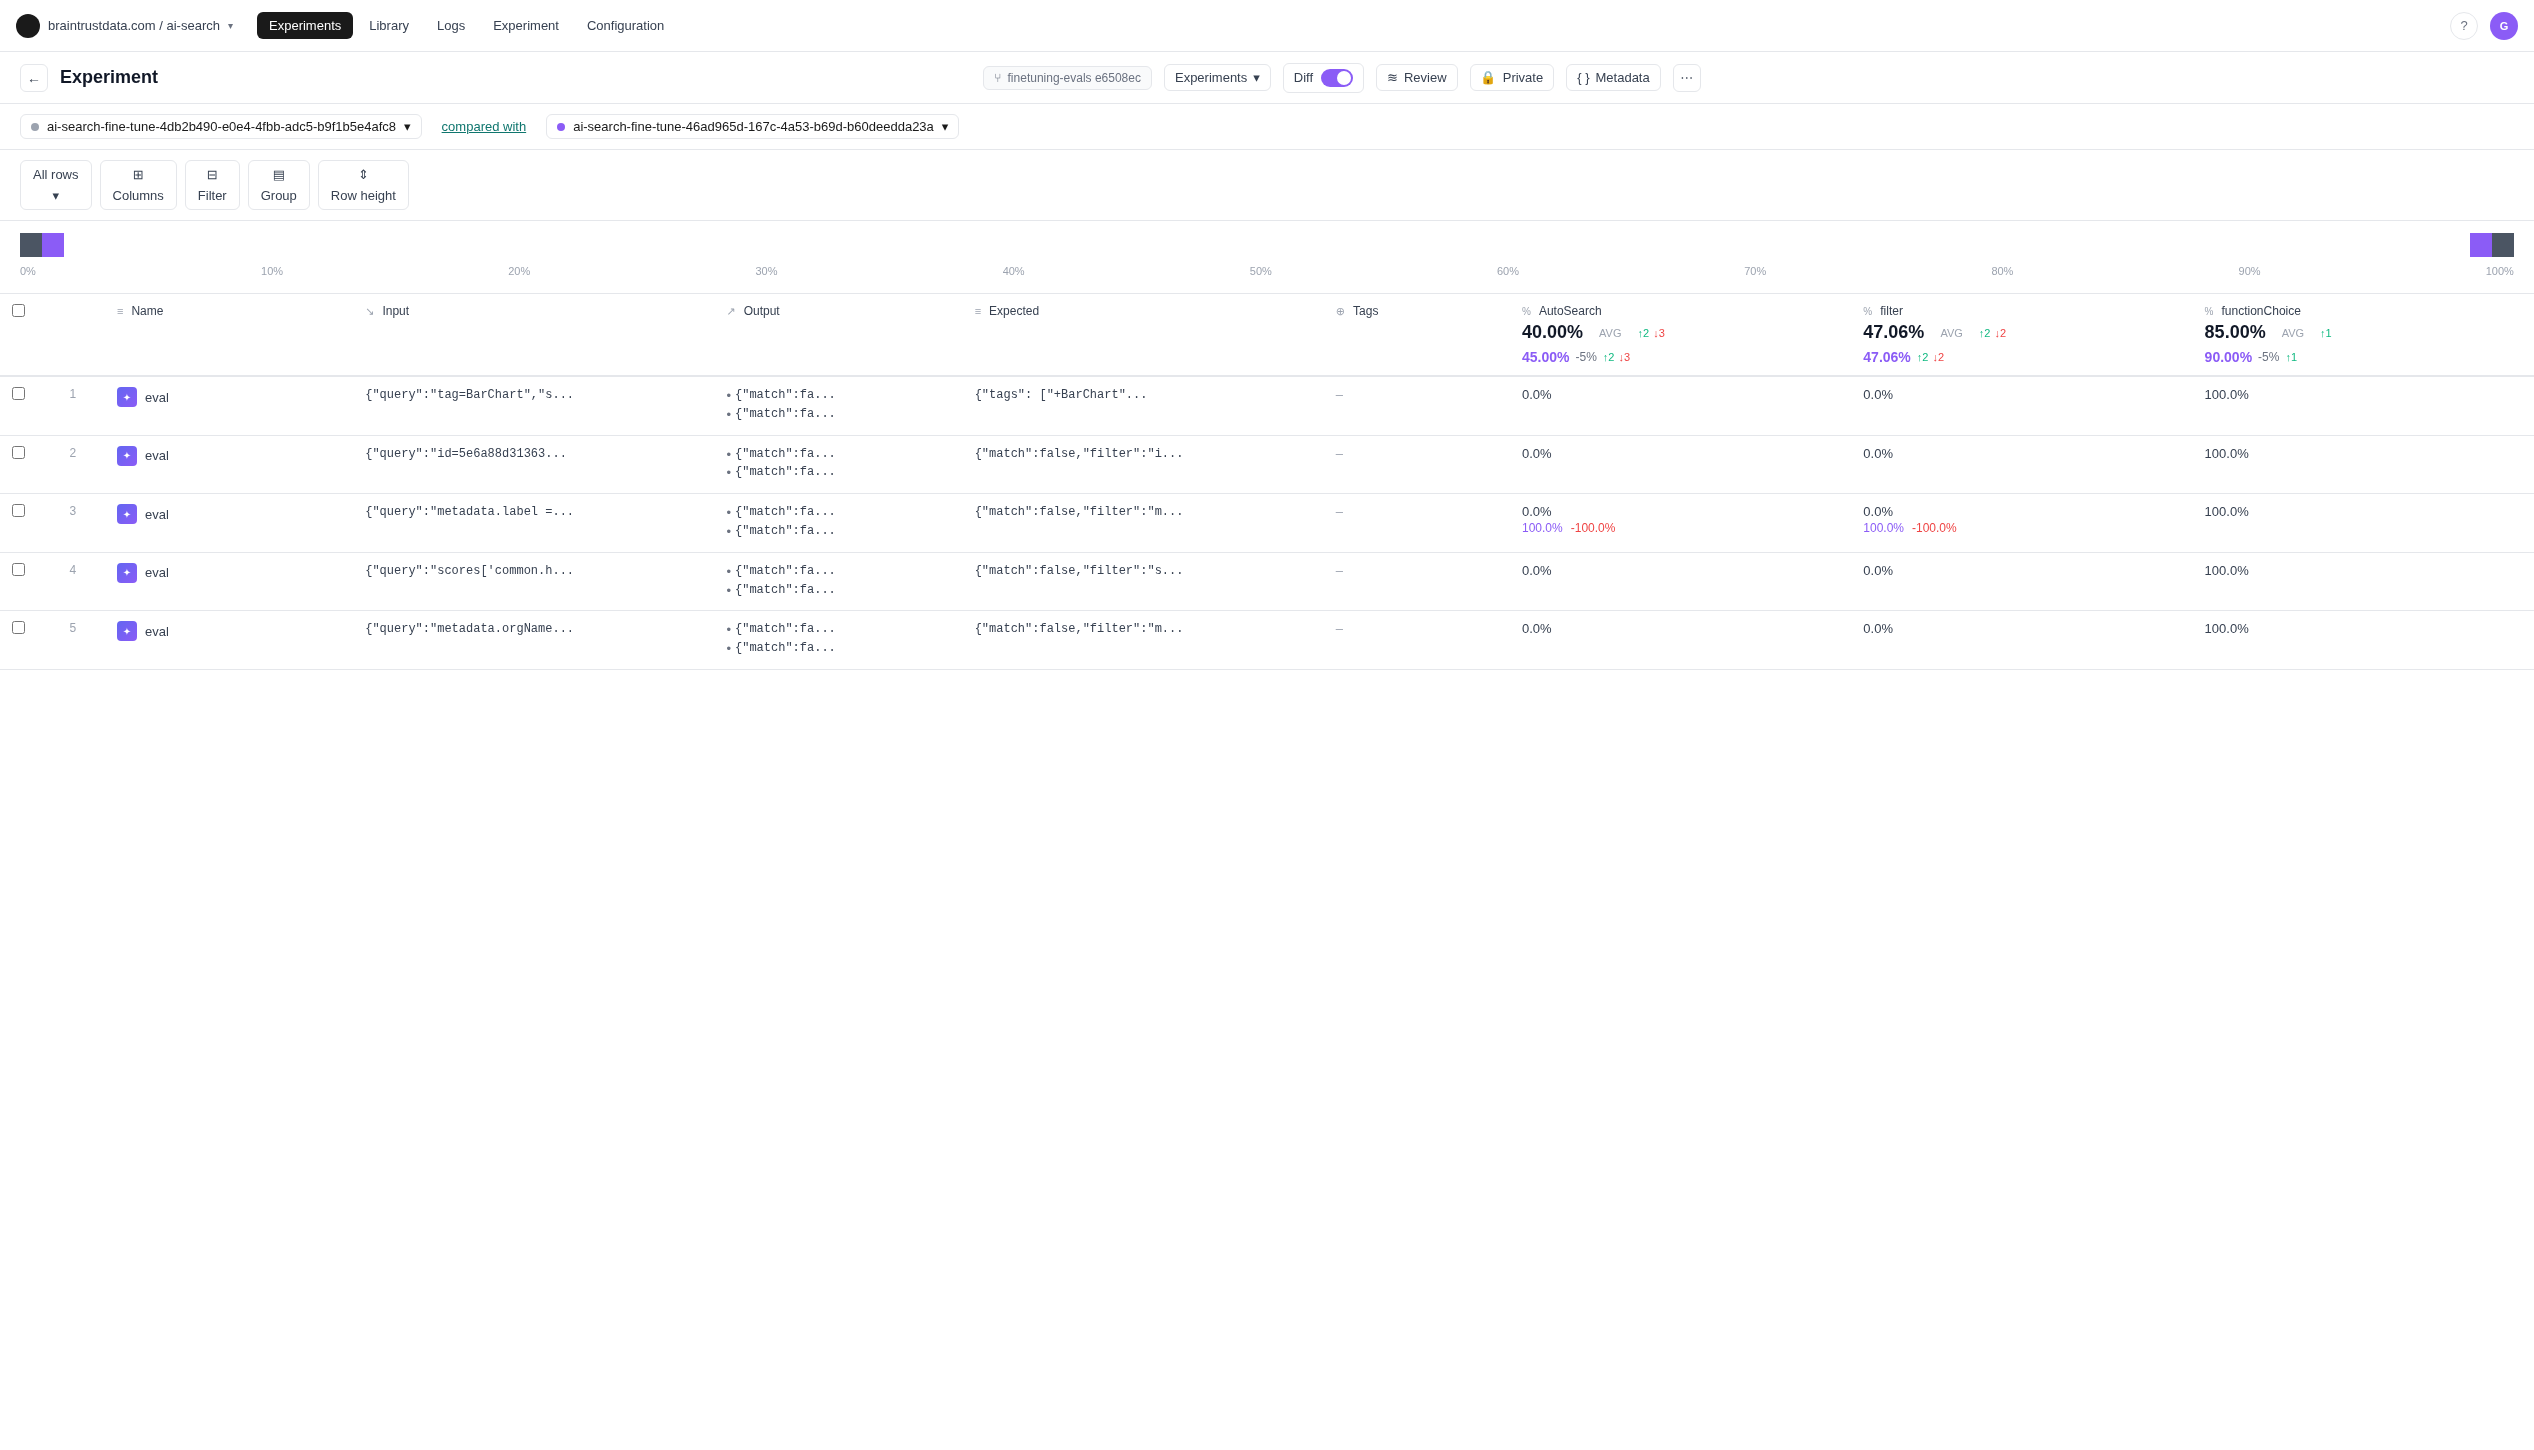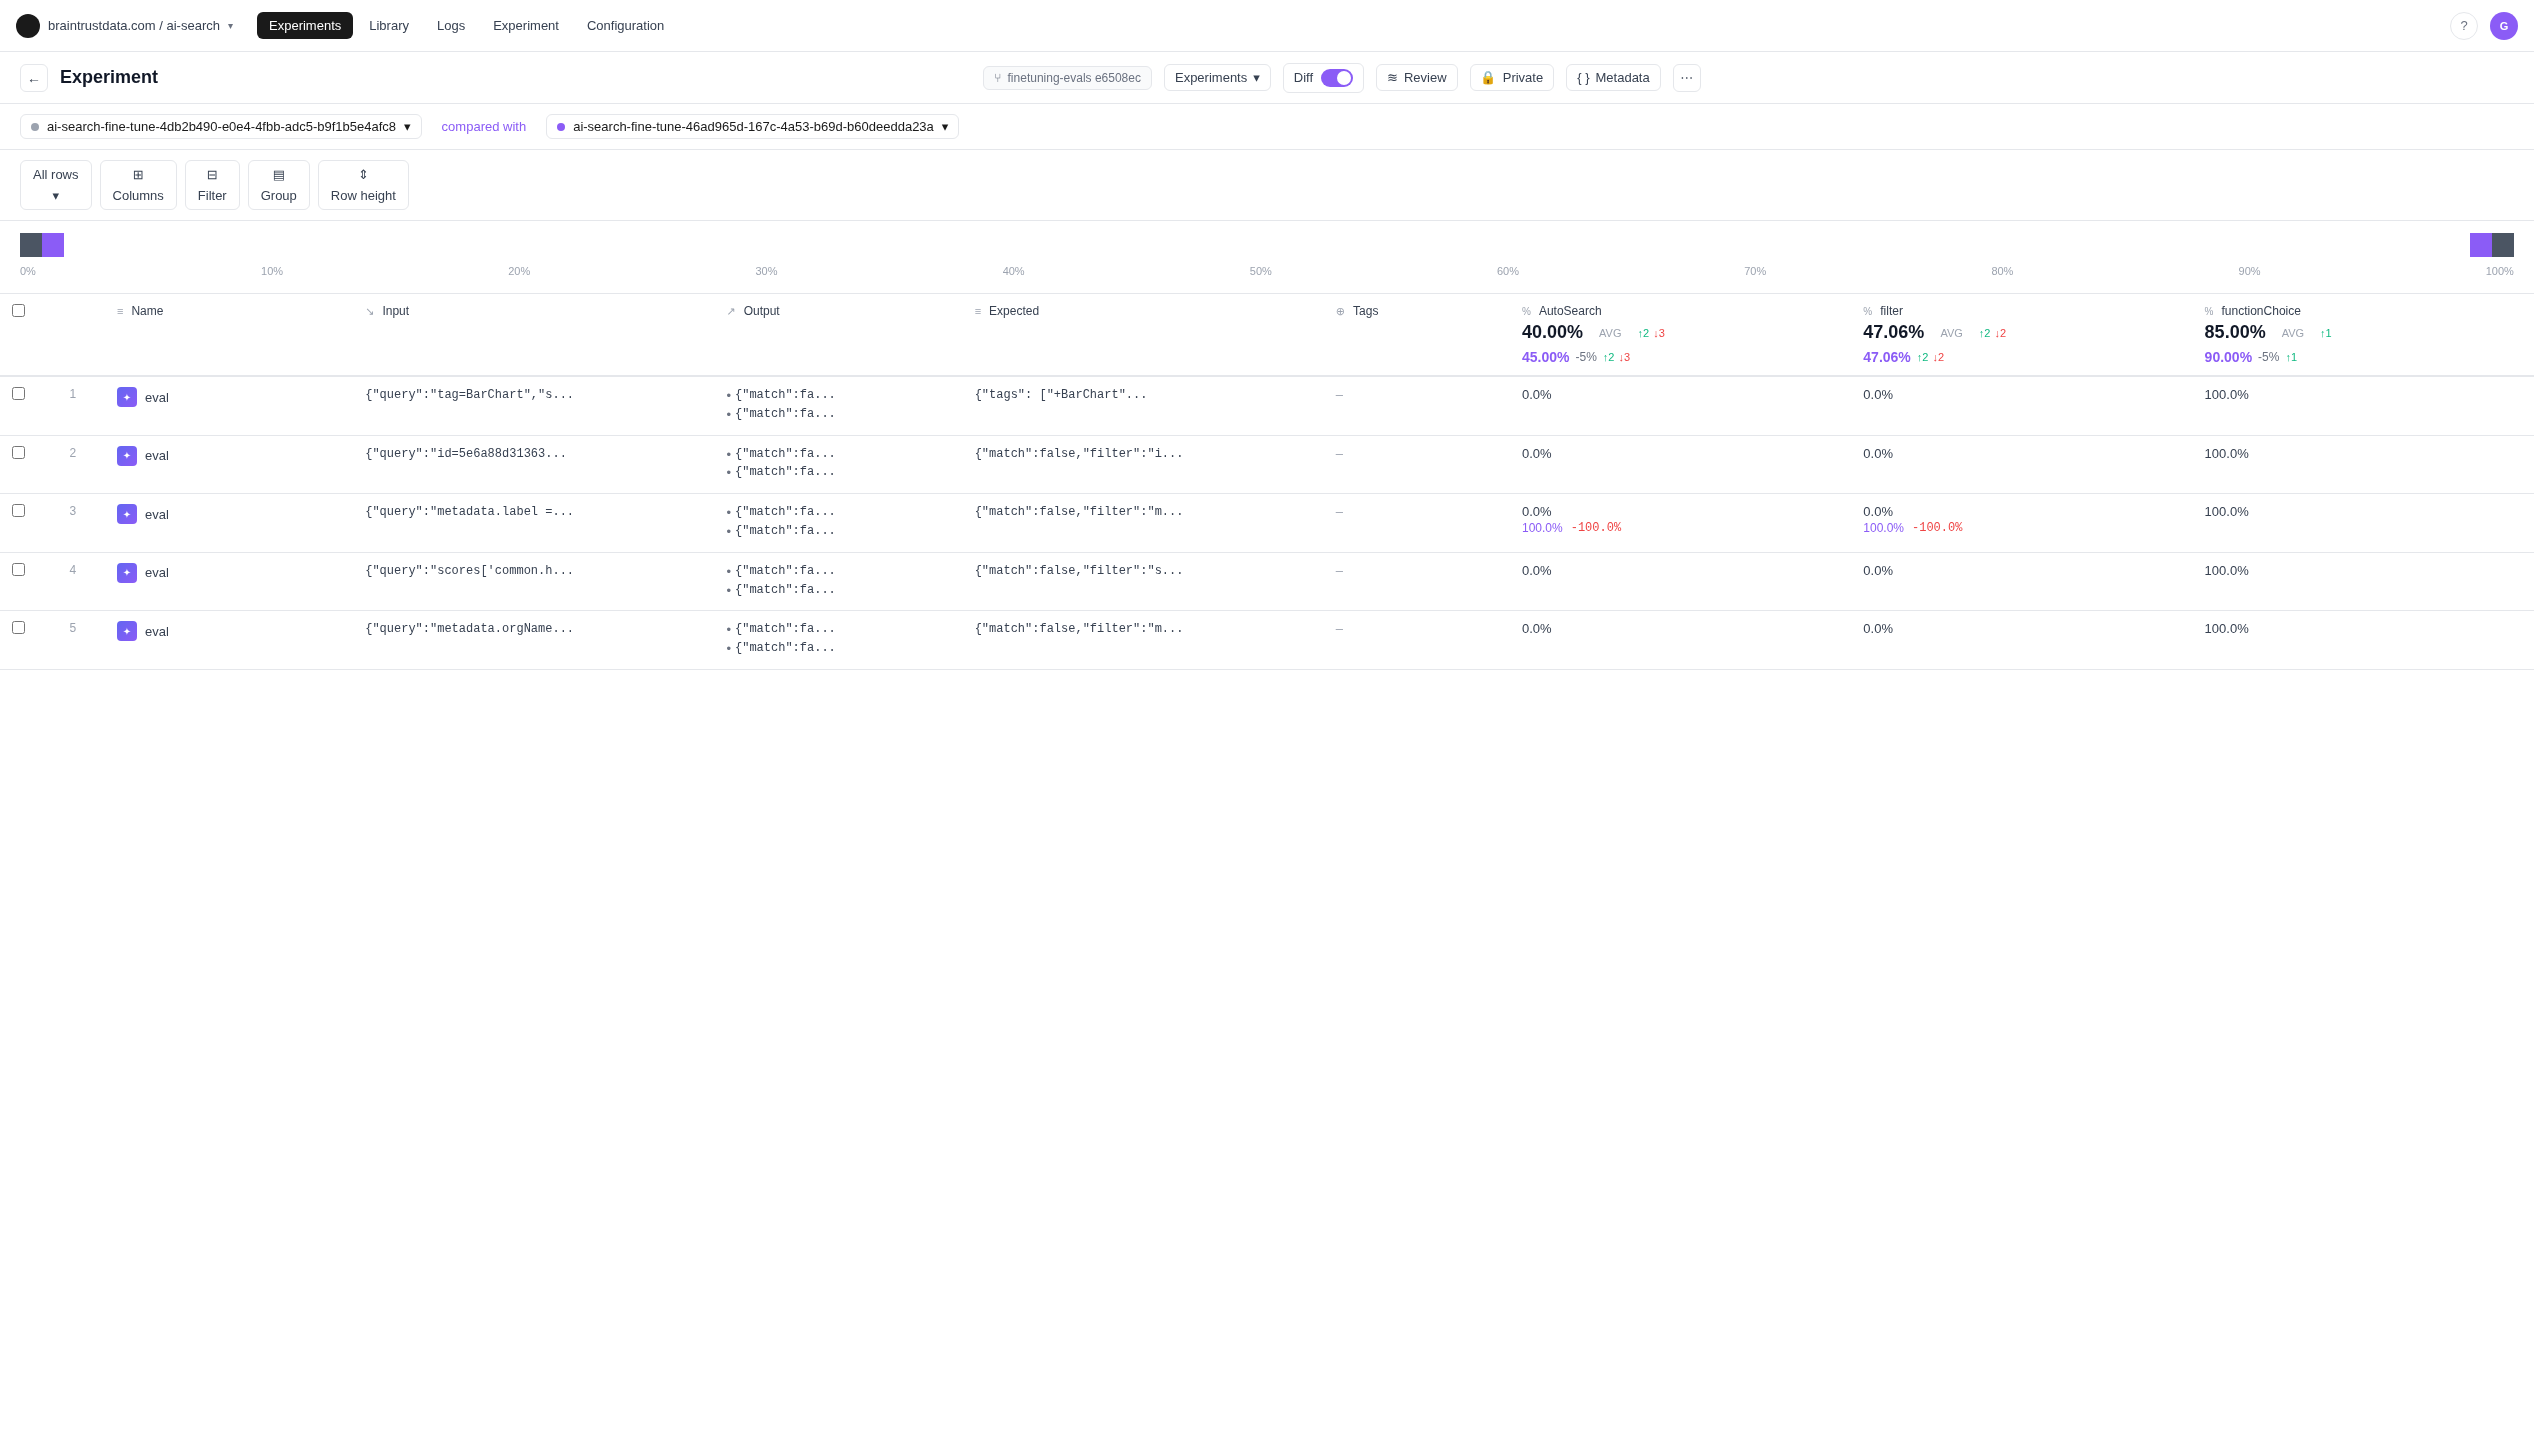--- a/index.html
+++ b/index.html
@@ -29,21 +29,21 @@
     .toggle-knob { width: 14px; height: 14px; background: #fff; border-radius: 50%; position: absolute; top: 2px; right: 2px; }
     .action-btn { display: flex; align-items: center; gap: 6px; padding: 5px 10px; border: 1px solid #e5e7eb; border-radius: 6px; font-size: 13px; cursor: pointer; color: #374151; }
     .more-btn { width: 28px; height: 28px; border-radius: 6px; border: 1px solid #e5e7eb; display: flex; align-items: center; justify-content: center; cursor: pointer; color: #374151; }
 
     
     .experiment-selector { display: flex; align-items: center; padding: 10px 20px; border-bottom: 1px solid #e5e7eb; gap: 20px; font-size: 13px; }
     .exp-chip { display: flex; align-items: center; gap: 8px; padding: 4px 10px; border: 1px solid #e5e7eb; border-radius: 6px; cursor: pointer; }
     .exp-dot { width: 8px; height: 8px; border-radius: 50%; }
     .dot-gray { background: #9ca3af; }
     .dot-purple { background: #8b5cf6; }
-    .compared-label { color: #8b5cf6; }
+    .compared-label { color: #0f766e; text-decoration: underline; }
 
     
     .toolbar { display: flex; align-items: center; padding: 10px 20px; border-bottom: 1px solid #e5e7eb; gap: 8px; }
     .toolbar-btn { display: flex; align-items: center; gap: 6px; padding: 6px 12px; border: 1px solid #e5e7eb; border-radius: 6px; font-size: 13px; cursor: pointer; color: #374151; background: #fff; flex-direction: column; }
 
     
     .score-dist { padding: 12px 20px; border-bottom: 1px solid #e5e7eb; }
     .score-dist-label { font-size: 13px; color: #374151; margin-bottom: 8px; }
     .score-dist-label strong { font-weight: 600; }
     .dist-scale { display: flex; justify-content: space-between; padding: 4px 0; font-size: 11px; color: #9ca3af; }
@@ -82,21 +82,21 @@
     .compare-diff { font-size: 12px; color: #6b7280; }
     .eval-icon { width: 20px; height: 20px; background: linear-gradient(135deg, #6366f1, #8b5cf6); border-radius: 4px; display: inline-flex; align-items: center; justify-content: center; color: #fff; font-size: 10px; }
     .eval-label { color: #374151; }
 
     .cell-text { font-size: 12px; color: #374151; font-family: 'Courier New', monospace; line-height: 1.4; }
     .cell-bullet { display: flex; align-items: flex-start; gap: 4px; margin-bottom: 2px; }
     .bullet-dot { color: #6b7280; margin-top: 1px; }
     .dash { color: #9ca3af; }
     .score-val { font-size: 13px; color: #374151; }
     .score-diff-purple { color: #8b5cf6; font-size: 12px; }
-    .score-diff-neg { color: #ef4444; font-size: 12px; margin-left: 4px; font-family: Liberation Mono, monospace; }
+    .score-diff-neg { color: #ef4444; font-size: 12px; margin-left: 4px; }
 
     .score-row { display: flex; align-items: center; gap: 4px; }
     .score-row-compare { display: flex; align-items: center; gap: 4px; margin-top: 2px; }
 
     .checkbox-cell { width: 28px; }
     .num-cell { width: 28px; color: #9ca3af; font-size: 12px; }
     .name-cell { display: flex; align-items: center; gap: 8px; }
 
     .th-row-inner { display: flex; align-items: center; gap: 4px; }
   </style>

